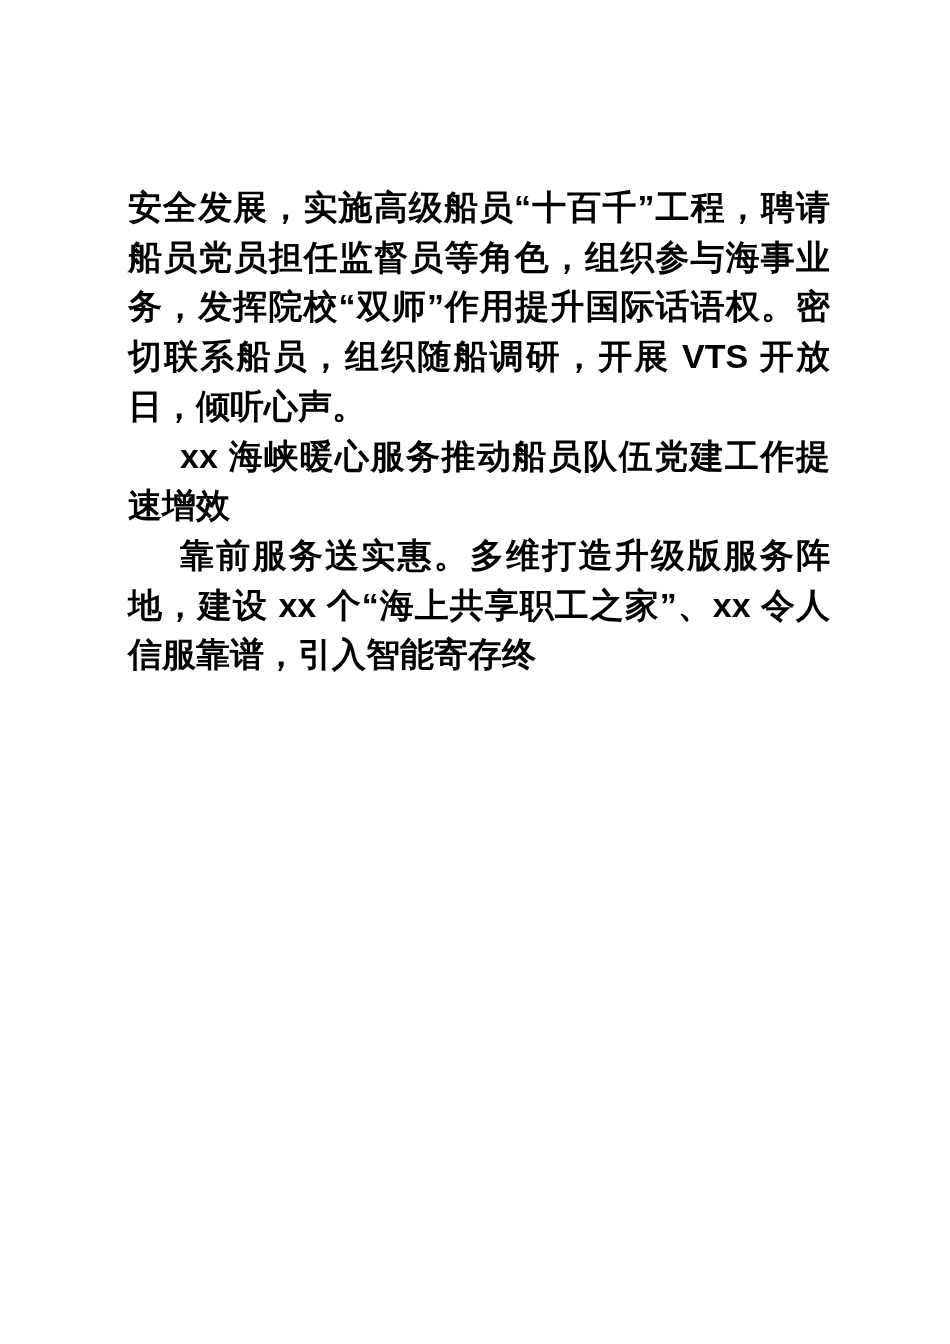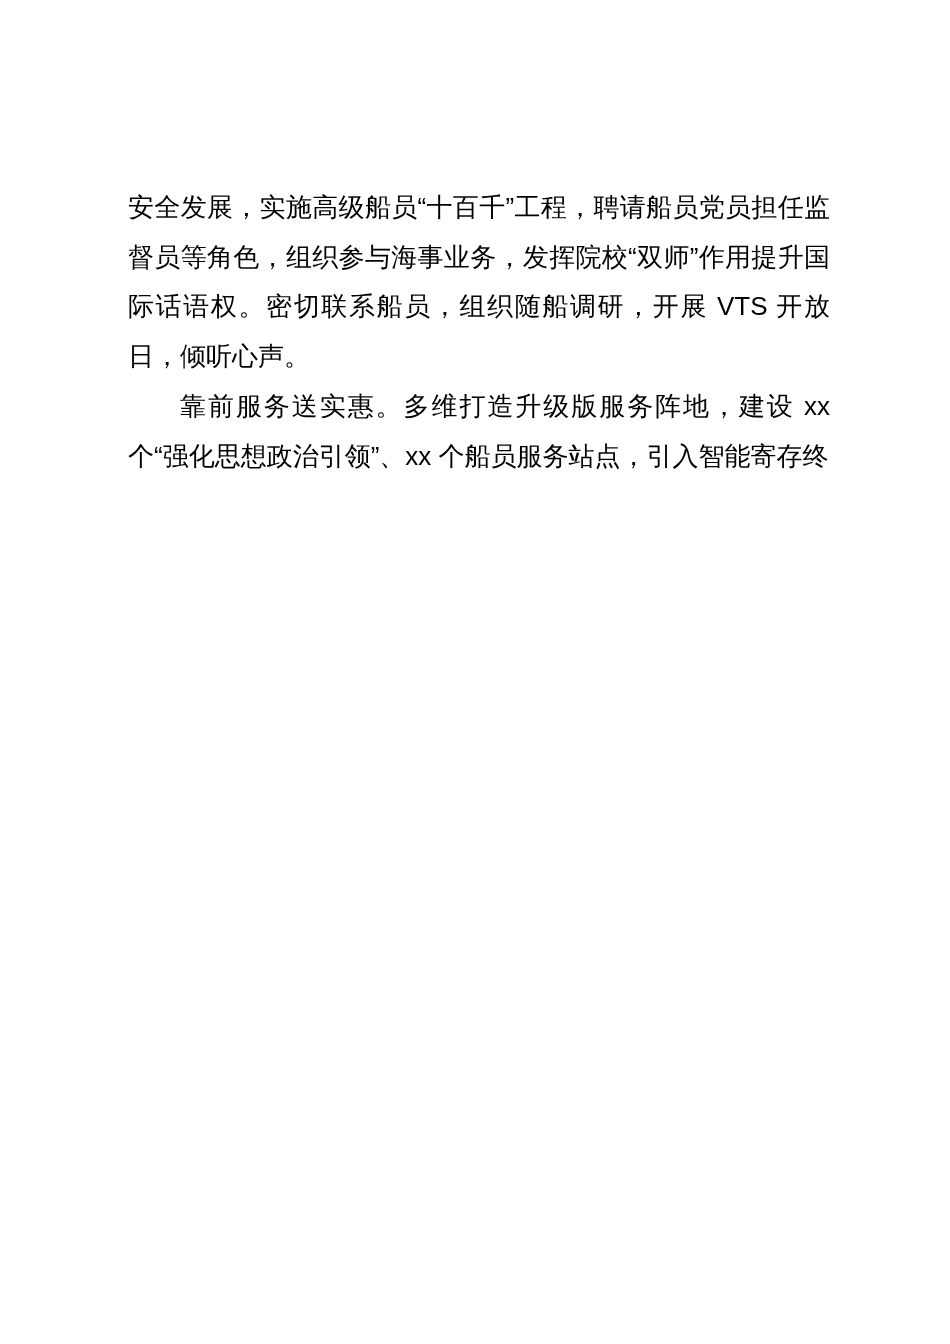--- a/index.html
+++ b/index.html
@@ -15,33 +15,34 @@
     background: #ffffff;
     color: #000000;
     font-family: "Liberation Sans", "DejaVu Sans", sans-serif;
     box-sizing: border-box;
     padding: 183px 120px 0 128px;
     overflow: hidden;
   }
   .doc-body p {
     margin: 0;
     padding: 0;
-    font-size: 26px;
+    font-size: 34px;
     line-height: 49.7px;
     text-align: justify;
     text-justify: inter-ideograph;
     word-break: break-all;
     letter-spacing: 0px;
-    font-weight: 400;
+    font-weight: 700;
   }
   .doc-body p.indent {
     text-indent: 52px;
   }
 </style>
 </head>
 <body>
 
 <div class="page">
   <div class="doc-body">
     <p>安全发展，实施高级船员“十百千”工程，聘请船员党员担任监督员等角色，组织参与海事业务，发挥院校“双师”作用提升国际话语权。密切联系船员，组织随船调研，开展 VTS 开放日，倾听心声。</p>
-    <p class="indent">靠前服务送实惠。多维打造升级版服务阵地，建设 xx 个“强化思想政治引领”、xx 个船员服务站点，引入智能寄存终</p>
+    <p class="indent">xx 海峡暖心服务推动船员队伍党建工作提速增效</p>
+    <p class="indent">靠前服务送实惠。多维打造升级版服务阵地，建设 xx 个“海上共享职工之家”、xx 令人信服靠谱，引入智能寄存终</p>
   </div>
 </div>
 
 </body></html>

